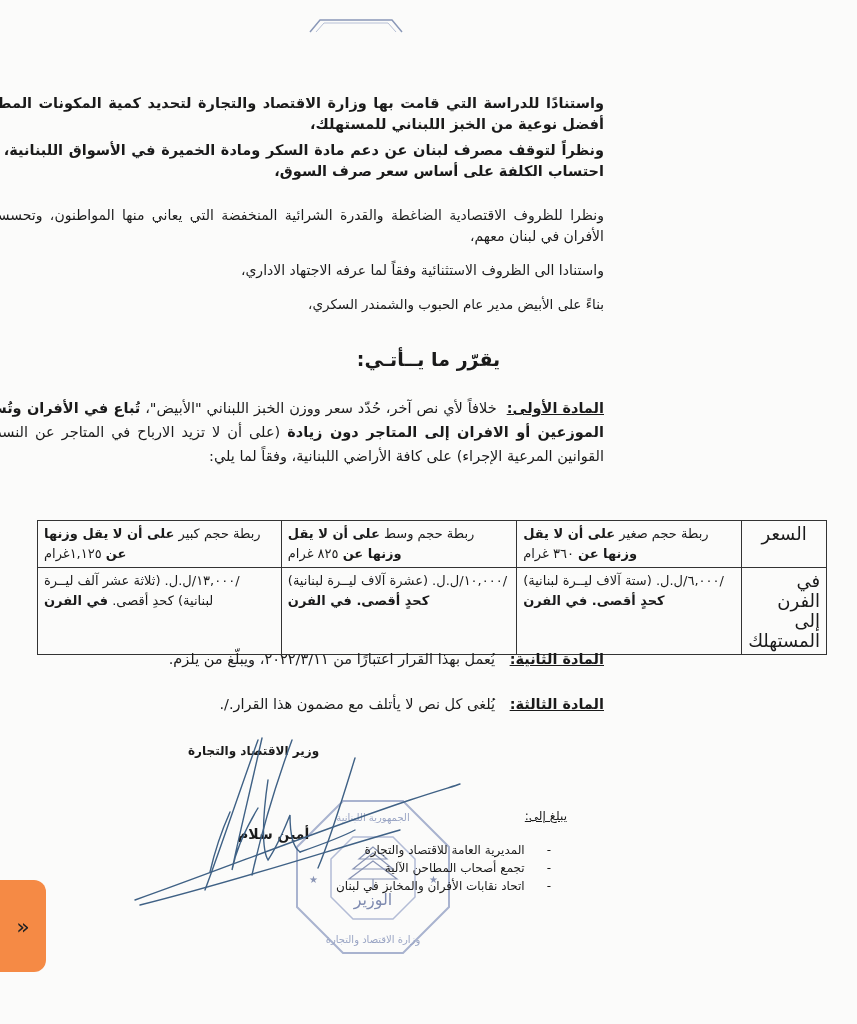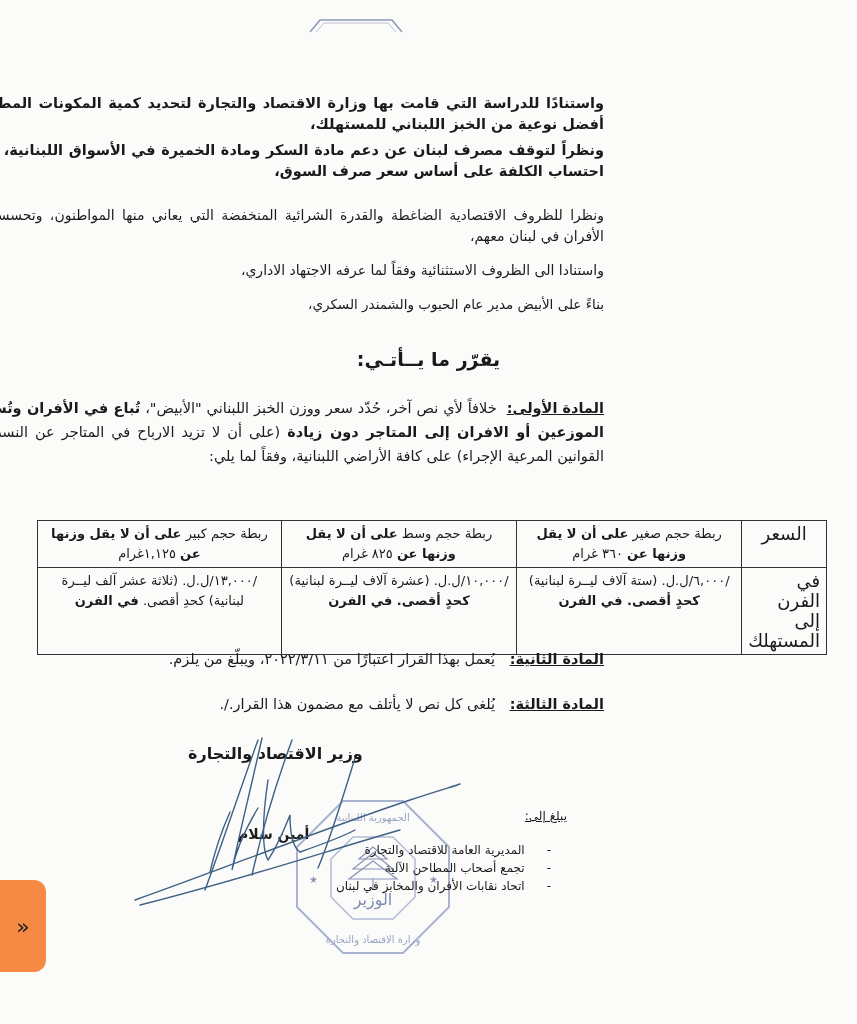--- a/index.html
+++ b/index.html
@@ -27,24 +27,24 @@
   #a1 .label { float:right; }
   .a1text { text-align:justify; text-align-last:right; }
   #a2 { top:647px; }
   #a3 { top:692px; }
   table.prices {
     position:absolute; left:37px; top:520px; width:790px;
     border-collapse:collapse; direction:rtl; font-size:13px;
   }
   table.prices td {
     border:1px solid #333; padding:3px 6px; vertical-align:top;
-    line-height:20px; text-align:center;
+    line-height:20px; text-align:left;
   }
   table.prices td.hdr { width:68px; font-size:18px; text-align:center; vertical-align:top; }
-  .signature-title { position:absolute; left:188px; top:744px; font-size:16px; font-weight:bold; }
+  .signature-title { position:absolute; left:188px; top:744px; font-size:12px; font-weight:bold; }
   .signature-name { position:absolute; left:238px; top:826px; font-size:14px; font-weight:bold; }
   .sig-svg { position:absolute; left:0; top:0; width:857px; height:1024px; pointer-events:none; }
   .stamp { position:absolute; left:293px; top:797px; width:160px; height:160px; }
   .notify { position:absolute; right:120px; top:807px; font-size:12px; line-height:18px; width:260px; }
   .notify .title { text-decoration:underline; }
   .notify ul { list-style:none; margin:16px; padding:0; }
   .notify li::before { content:"-"; margin-left:22px; }
   .side-tab {
     position:absolute; left:0; top:880px; width:46px; height:92px;
     background:#f58a45; border-radius:0 12px 12px 0;

